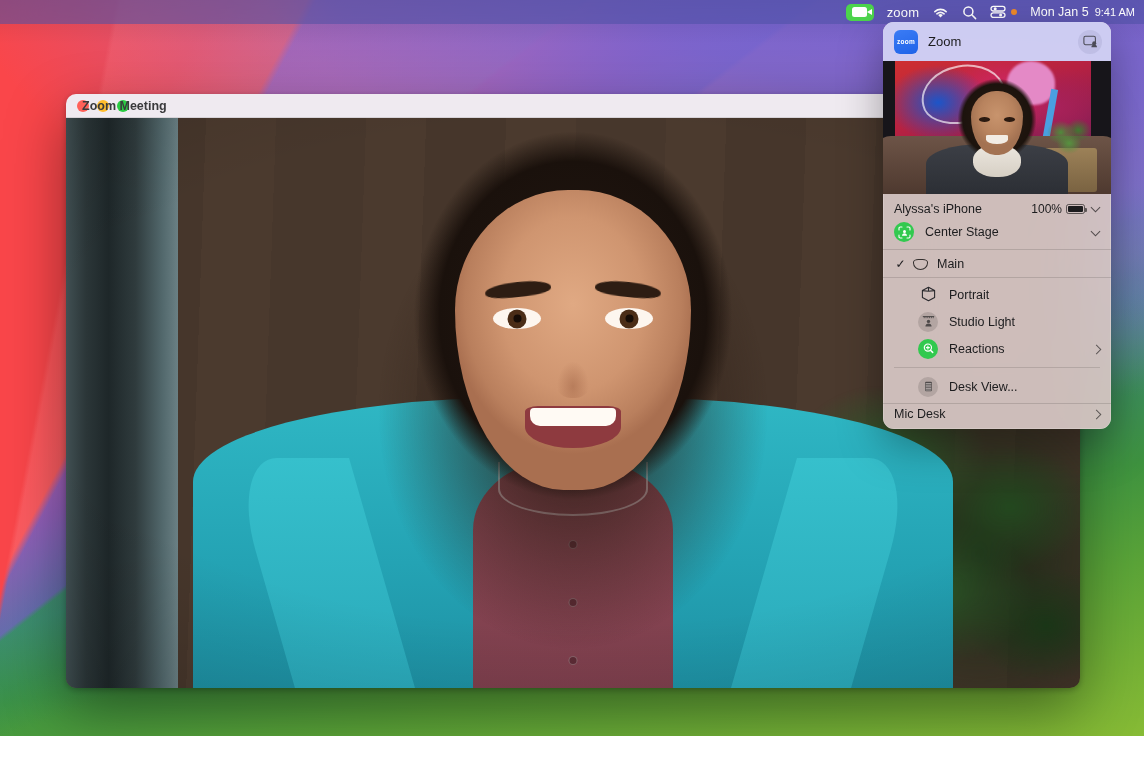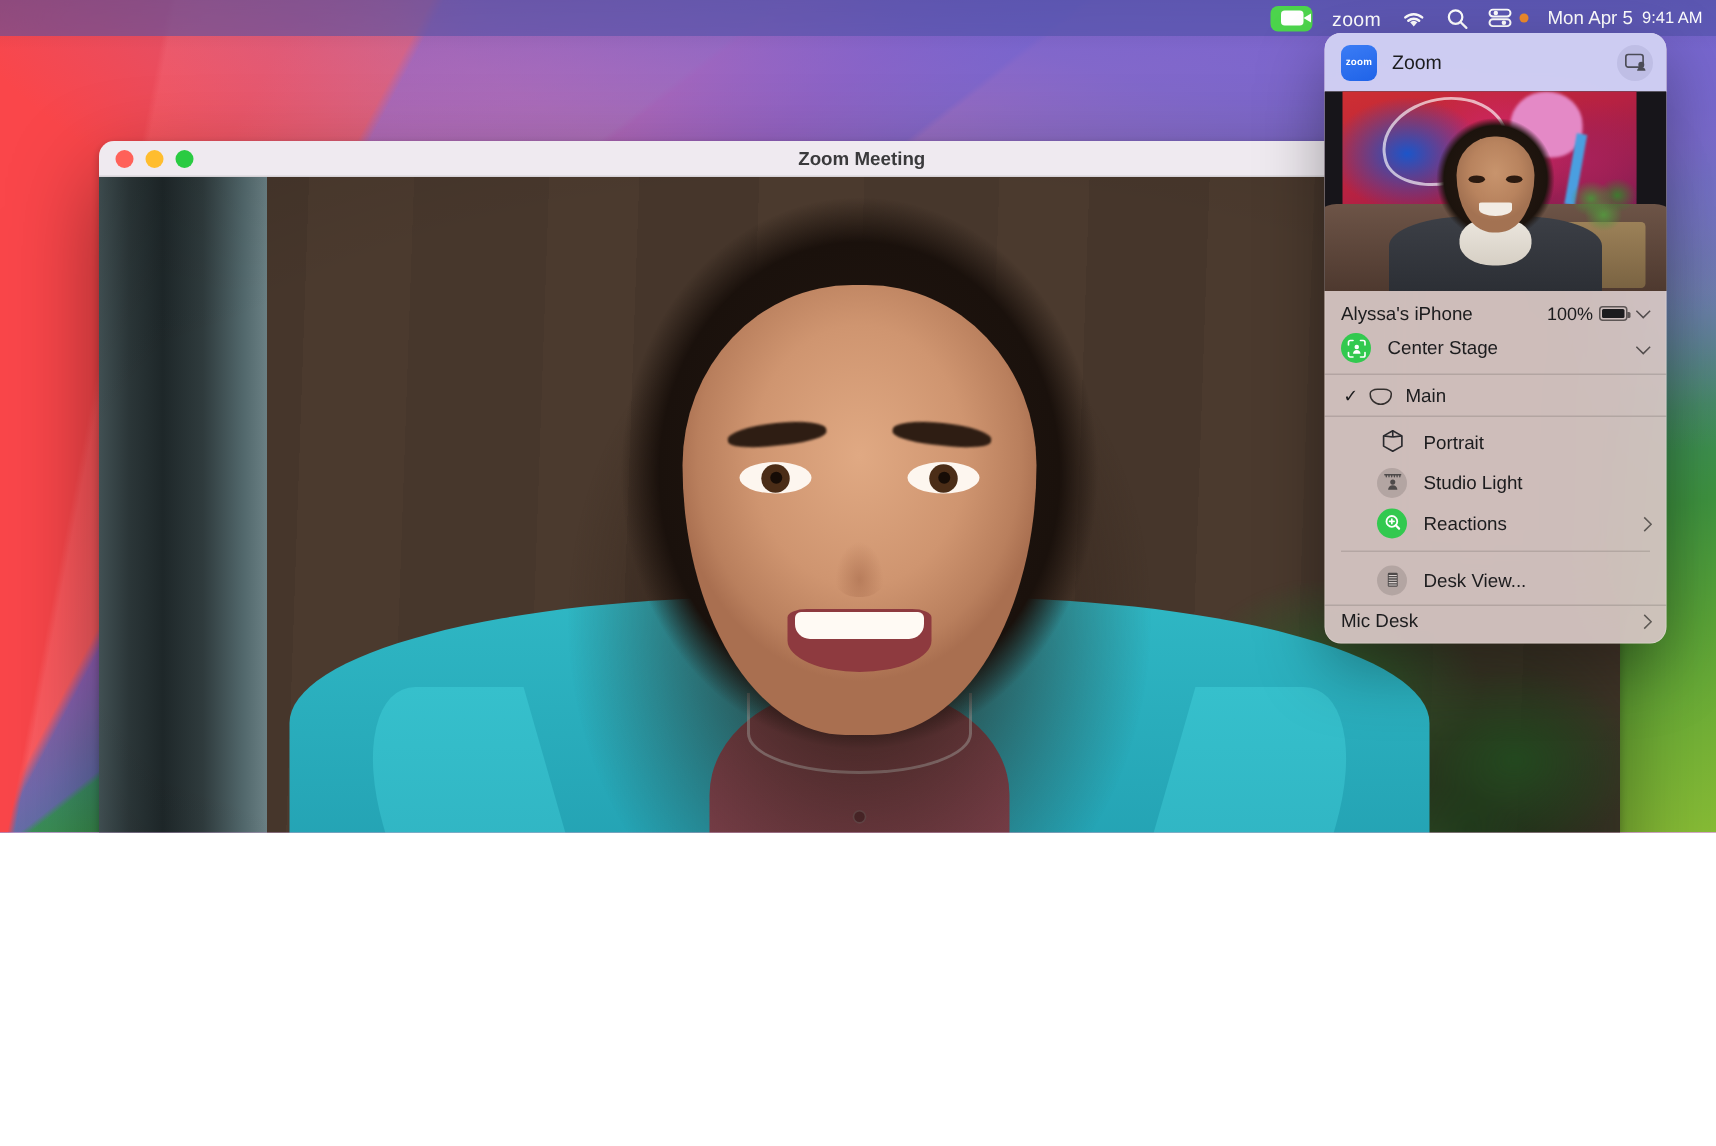--- a/index.html
+++ b/index.html
@@ -6,21 +6,21 @@
   html, body {
     width: 1144px; height: 764px;
     overflow: hidden;
     font-family: "Liberation Sans", sans-serif;
     -webkit-font-smoothing: antialiased;
   }
 
   
   #desktop {
     position: relative;
-    width: 1144px; height: 555px;
+    width: 1144px; height: 736px;
     overflow: hidden;
     background: #d946ef;
   }
   .wp-layer { position: absolute; inset: 0; }
 
   
   .wp-base {
     background: linear-gradient(168deg,
         #9a62b0 0%,
         #a95fae 10%,
@@ -172,22 +172,21 @@
     display: flex; align-items: center;
   }
   .traffic {
     display: flex; gap: 8px; padding-left: 11px;
   }
   .tl { width: 12px; height: 12px; border-radius: 50%; }
   .tl-red { background: #ff6159; }
   .tl-yellow { background: #ffbd2e; }
   .tl-green { background: #2acb42; }
   #win-title {
-    position: absolute; left: 3px; right: 0;
-    text-align: center;
+    position: absolute; left: 16px; right: 0;
     font-size: 12.5px; font-weight: bold;
     color: #3a3a3c;
   }
   #win-content {
     position: relative;
     height: 570px;
     overflow: hidden;
     background: #4b3a2e;
   }
 
@@ -541,21 +540,21 @@
       <svg width="16" height="14" viewBox="0 0 16 14" aria-hidden="true">
         <rect x="1" y="1.4" width="14" height="4.6" rx="2.3" stroke="#fff" stroke-width="1.3" fill="none"></rect>
         <circle cx="5.2" cy="3.7" r="1.5" fill="#fff"></circle>
         <rect x="1" y="7.8" width="14" height="4.6" rx="2.3" stroke="#fff" stroke-width="1.3" fill="none"></rect>
         <circle cx="10.6" cy="10.1" r="1.5" fill="#fff"></circle>
       </svg>
       <span class="cc-dot"></span>
     </div>
 
     <div class="mb-item">
-      <span>Mon Apr 5</span>
+      <span>Mon Jan 5</span>
     </div>
     <div class="mb-item" style="margin-left:6px;">
       <span class="mb-clock">9:41 AM</span>
     </div>
   </div>
 
   <div id="zoom-window">
     <div id="win-titlebar">
       <div class="traffic">
         <span class="tl tl-red"></span>

